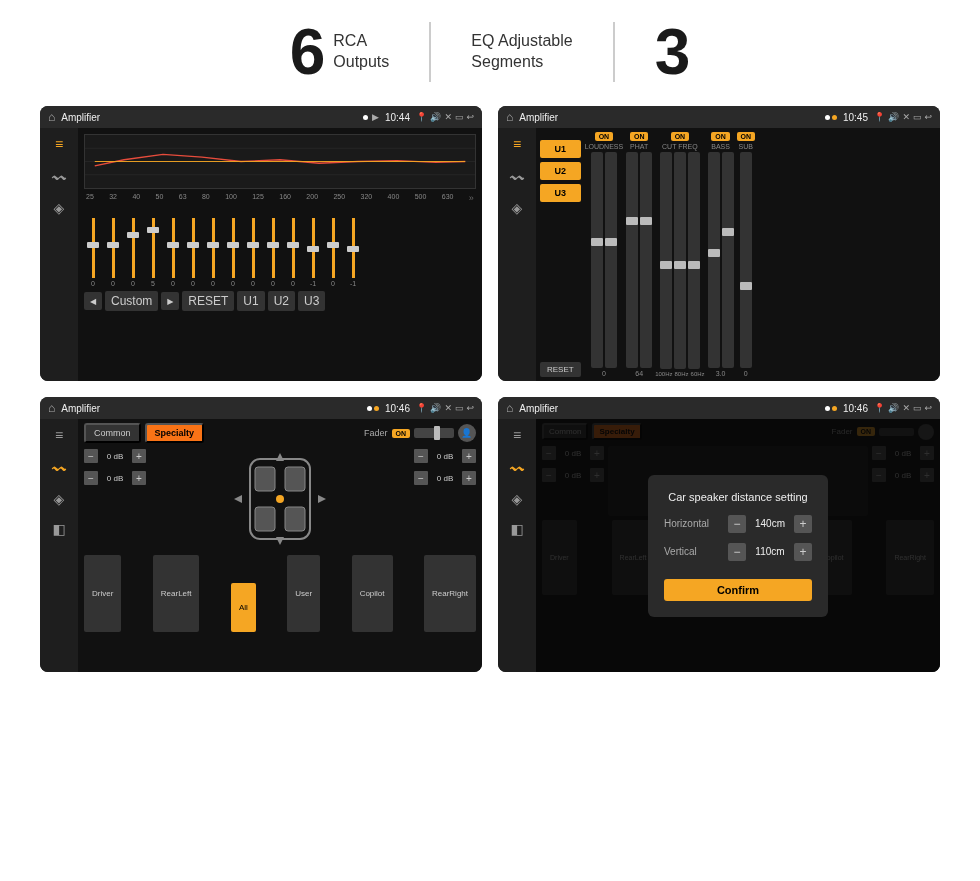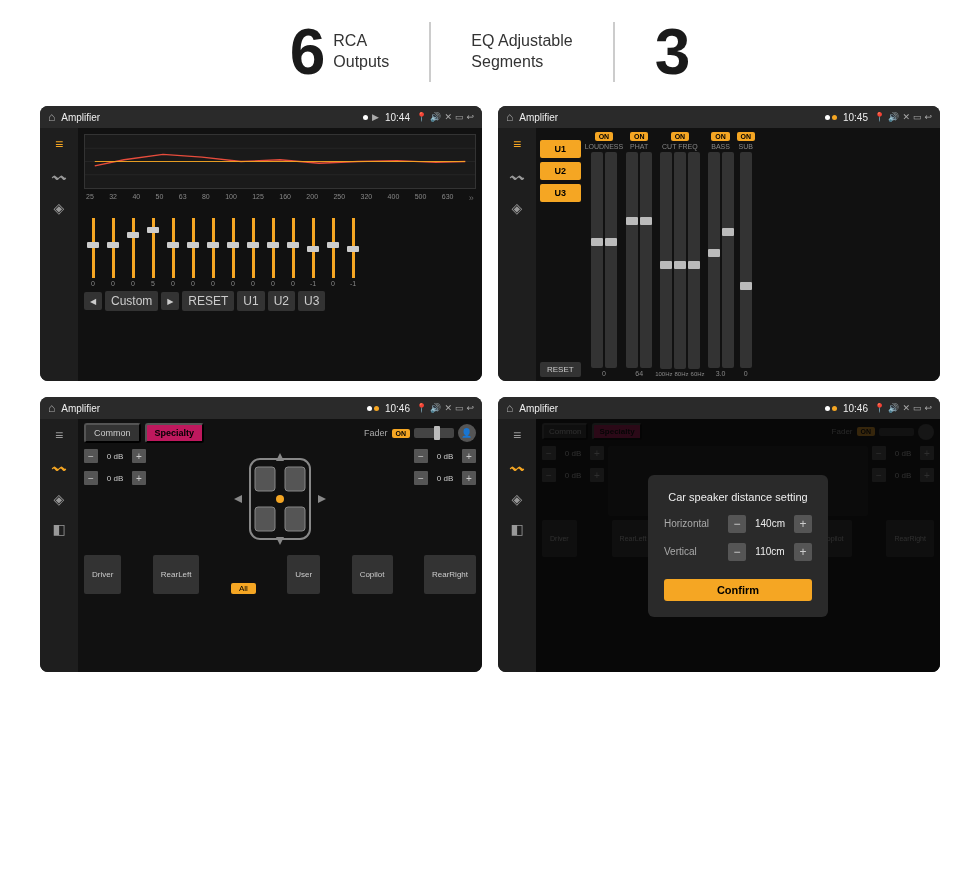--- a/index.html
+++ b/index.html
@@ -267,21 +267,21 @@
       border-radius: 3px;
       cursor: pointer;
     }
 
     .fader-tab.inactive {
       background: #333;
       color: #ccc;
     }
 
     .fader-tab.active {
-      background: #be185d;
+      background: #f97316;
       color: #000;
       font-weight: bold;
     }
 
     .db-control {
       display: flex;
       align-items: center;
       gap: 3px;
       margin-bottom: 4px;
     }
@@ -304,21 +304,21 @@
       color: #ccc;
       font-size: 8px;
       min-width: 28px;
       text-align: center;
     }
 
     .fader-bottom-btn {
       background: #333;
       color: #ccc;
       border: none;
-      padding: 1px 8px;
+      padding: 20px 8px;
       font-size: 8px;
       border-radius: 2px;
     }
 
     .fader-bottom-btn.active {
       background: #f5a623;
       color: #000;
       margin-top: 28px;
     }
 

